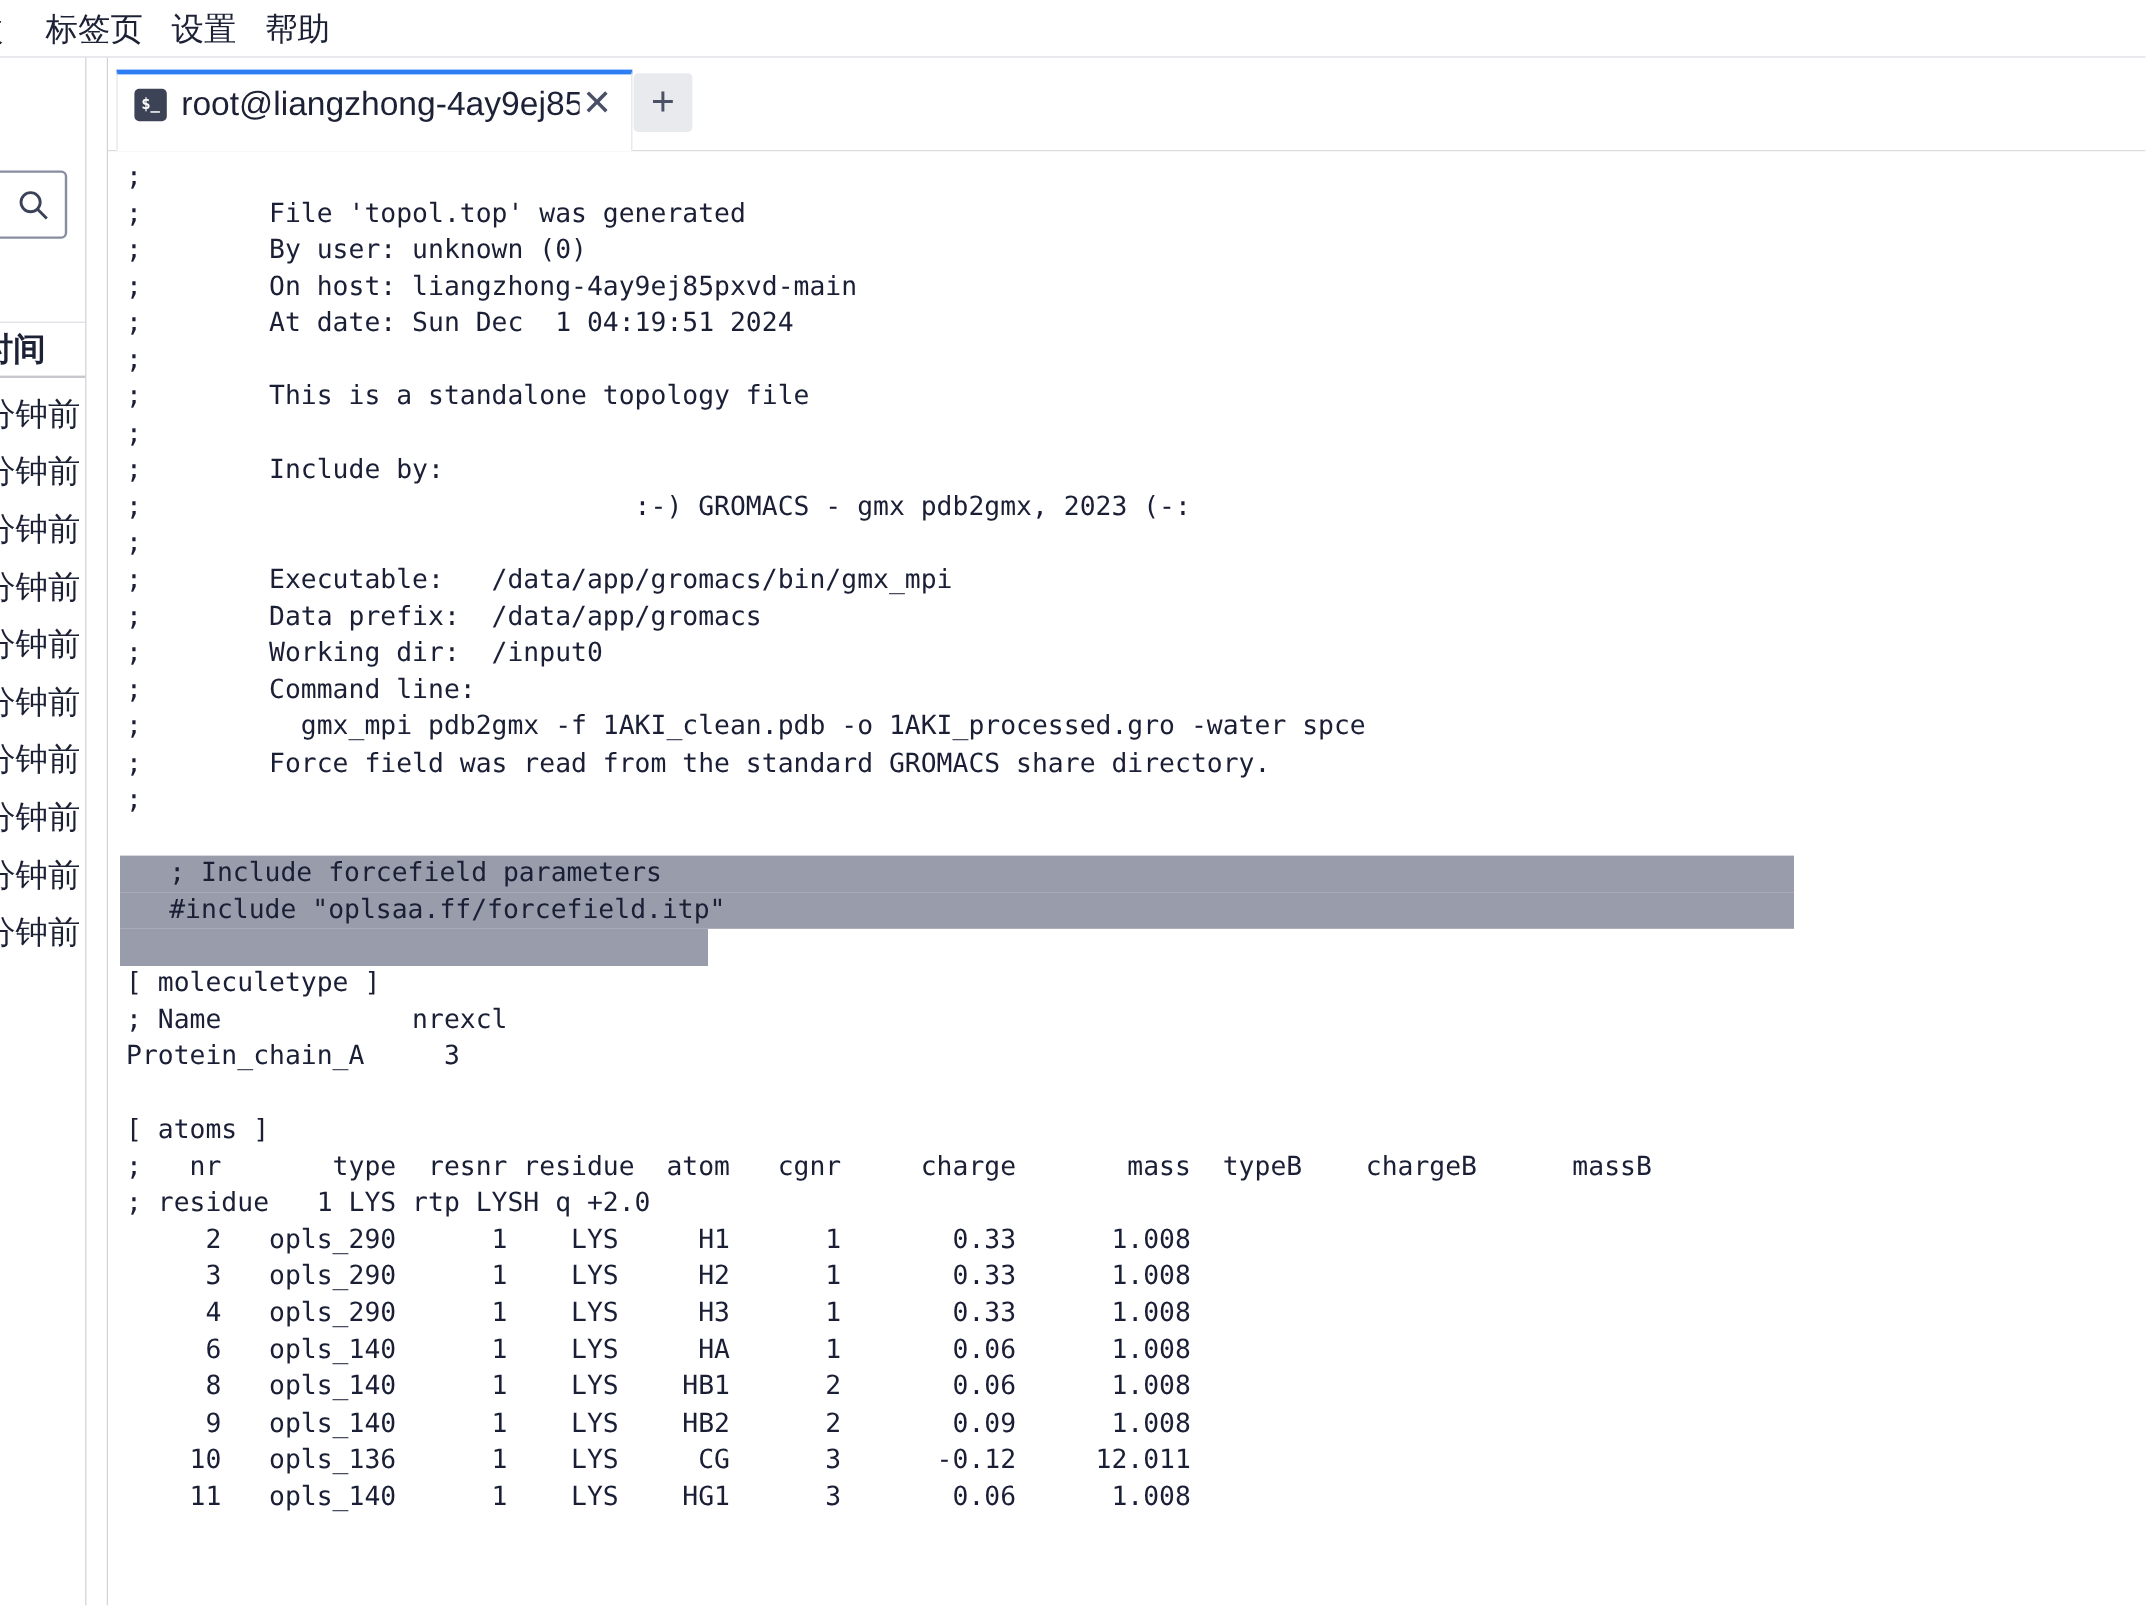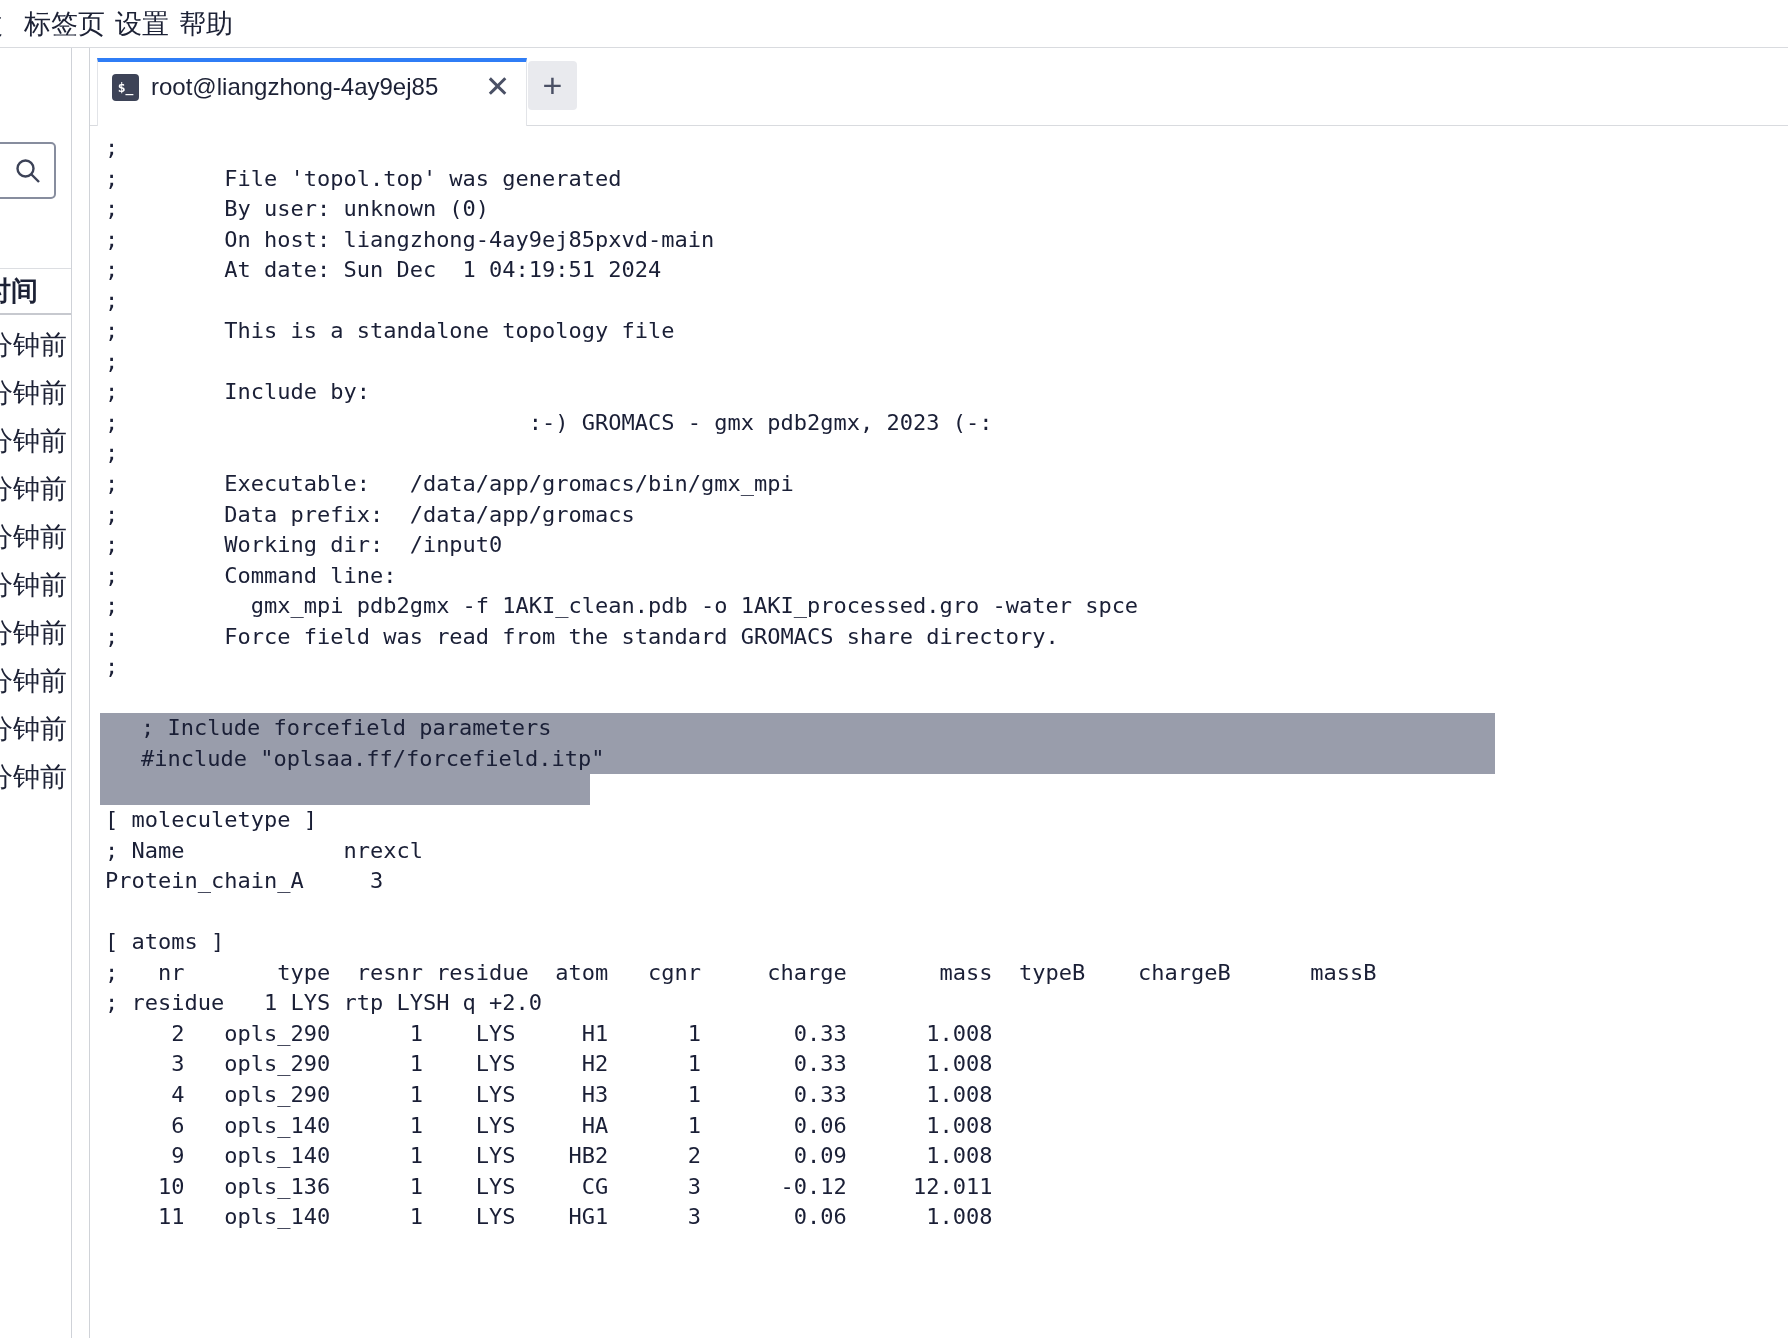--- a/index.html
+++ b/index.html
@@ -4,21 +4,21 @@
 <style>
   * { margin:0; padding:0; box-sizing:border-box; }
   html,body { width:1788px; height:1338px; overflow:hidden; background:#ffffff;
               font-family:"Liberation Sans", sans-serif; color:#1c2135; }
 
   
   .menubar { height:48px; border-bottom:1px solid #d9dbdf; display:flex; align-items:center;
              font-size:27px; font-weight:500; }
   .menu-partial { display:inline-block; width:14px; overflow:hidden; white-space:nowrap; }
   .menu-partial .shift { display:inline-block; margin-left:-24px; }
-  .menu-item { margin-left:10px; cursor:default; }
+  .menu-item { margin-left:24px; cursor:default; }
   .menu-item:first-of-type { margin-left:21px; }
 
   
   .main { display:flex; height:1290px; }
 
   
   .sidebar { position:relative; width:72px; border-right:1px solid #cfd2d8; flex:none; }
   .searchbox { position:absolute; top:94px; left:-22px; width:78px; height:57px;
                border:2px solid #878d9e; border-radius:5px; background:#fff;
                display:flex; align-items:center; justify-content:flex-end; padding-right:12px; }
@@ -36,21 +36,21 @@
 
   
   .panel { flex:1; border-left:1px solid #d0d3d8; display:flex; flex-direction:column; }
   .tabbar { position:relative; height:78px; border-bottom:1px solid #d9dbdf; flex:none; }
   .tab { position:absolute; left:7px; top:10px; width:430px; height:68px; background:#fff;
          border-top:4px solid #2f7df6; border-left:1px solid #e2e4e8; border-right:1px solid #e2e4e8;
          display:flex; align-items:center; padding:0 14px 14px 14px; cursor:default; }
   .term-ico { width:27px; height:27px; border-radius:4px; background:#3d4357; color:#fff;
               font-family:"DejaVu Sans Mono", monospace; font-size:13px; font-weight:700;
               display:flex; align-items:center; justify-content:center; flex:none; }
-  .tab-title { font-size:24px; margin-left:12px; white-space:nowrap; overflow:hidden; width:332px; }
+  .tab-title { font-size:28px; margin-left:12px; white-space:nowrap; overflow:hidden; width:332px; }
   .tab-close { font-size:30px; color:#4a5065; margin-left:2px; cursor:pointer; line-height:1; }
   .newtab { position:absolute; left:438px; top:13px; width:49px; height:49px; background:#e9eaee;
             border-radius:4px; display:flex; align-items:center; justify-content:center;
             font-size:34px; font-weight:400; color:#4a5065; cursor:pointer; }
 
   
   .term { flex:1; overflow:hidden; padding:7px 0 0 10px; background:#fff;
           font-family:"DejaVu Sans Mono", monospace; font-size:22px; color:#1a1f36; }
   .tline { height:30.55px; white-space:pre; line-height:30.55px; }
   .tline span { padding-left:5px; display:block; height:100%; white-space:pre; }
@@ -206,20 +206,21 @@
         <div class="tline"><span>     2   opls_290      1    LYS     H1      1       0.33      1.008</span></div>
 
         <div class="tline"><span>     3   opls_290      1    LYS     H2      1       0.33      1.008</span></div>
 
         <div class="tline"><span>     4   opls_290      1    LYS     H3      1       0.33      1.008</span></div>
 
 
         <div class="tline"><span>     6   opls_140      1    LYS     HA      1       0.06      1.008</span></div>
 
 
+        <div class="tline"><span>     8   opls_140      1    LYS    HB1      2       0.06      1.008</span></div>
 
         <div class="tline"><span>     9   opls_140      1    LYS    HB2      2       0.09      1.008</span></div>
 
         <div class="tline"><span>    10   opls_136      1    LYS     CG      3      -0.12     12.011</span></div>
 
         <div class="tline"><span>    11   opls_140      1    LYS    HG1      3       0.06      1.008</span></div>
       </div>
 
   </div>
 </div>

